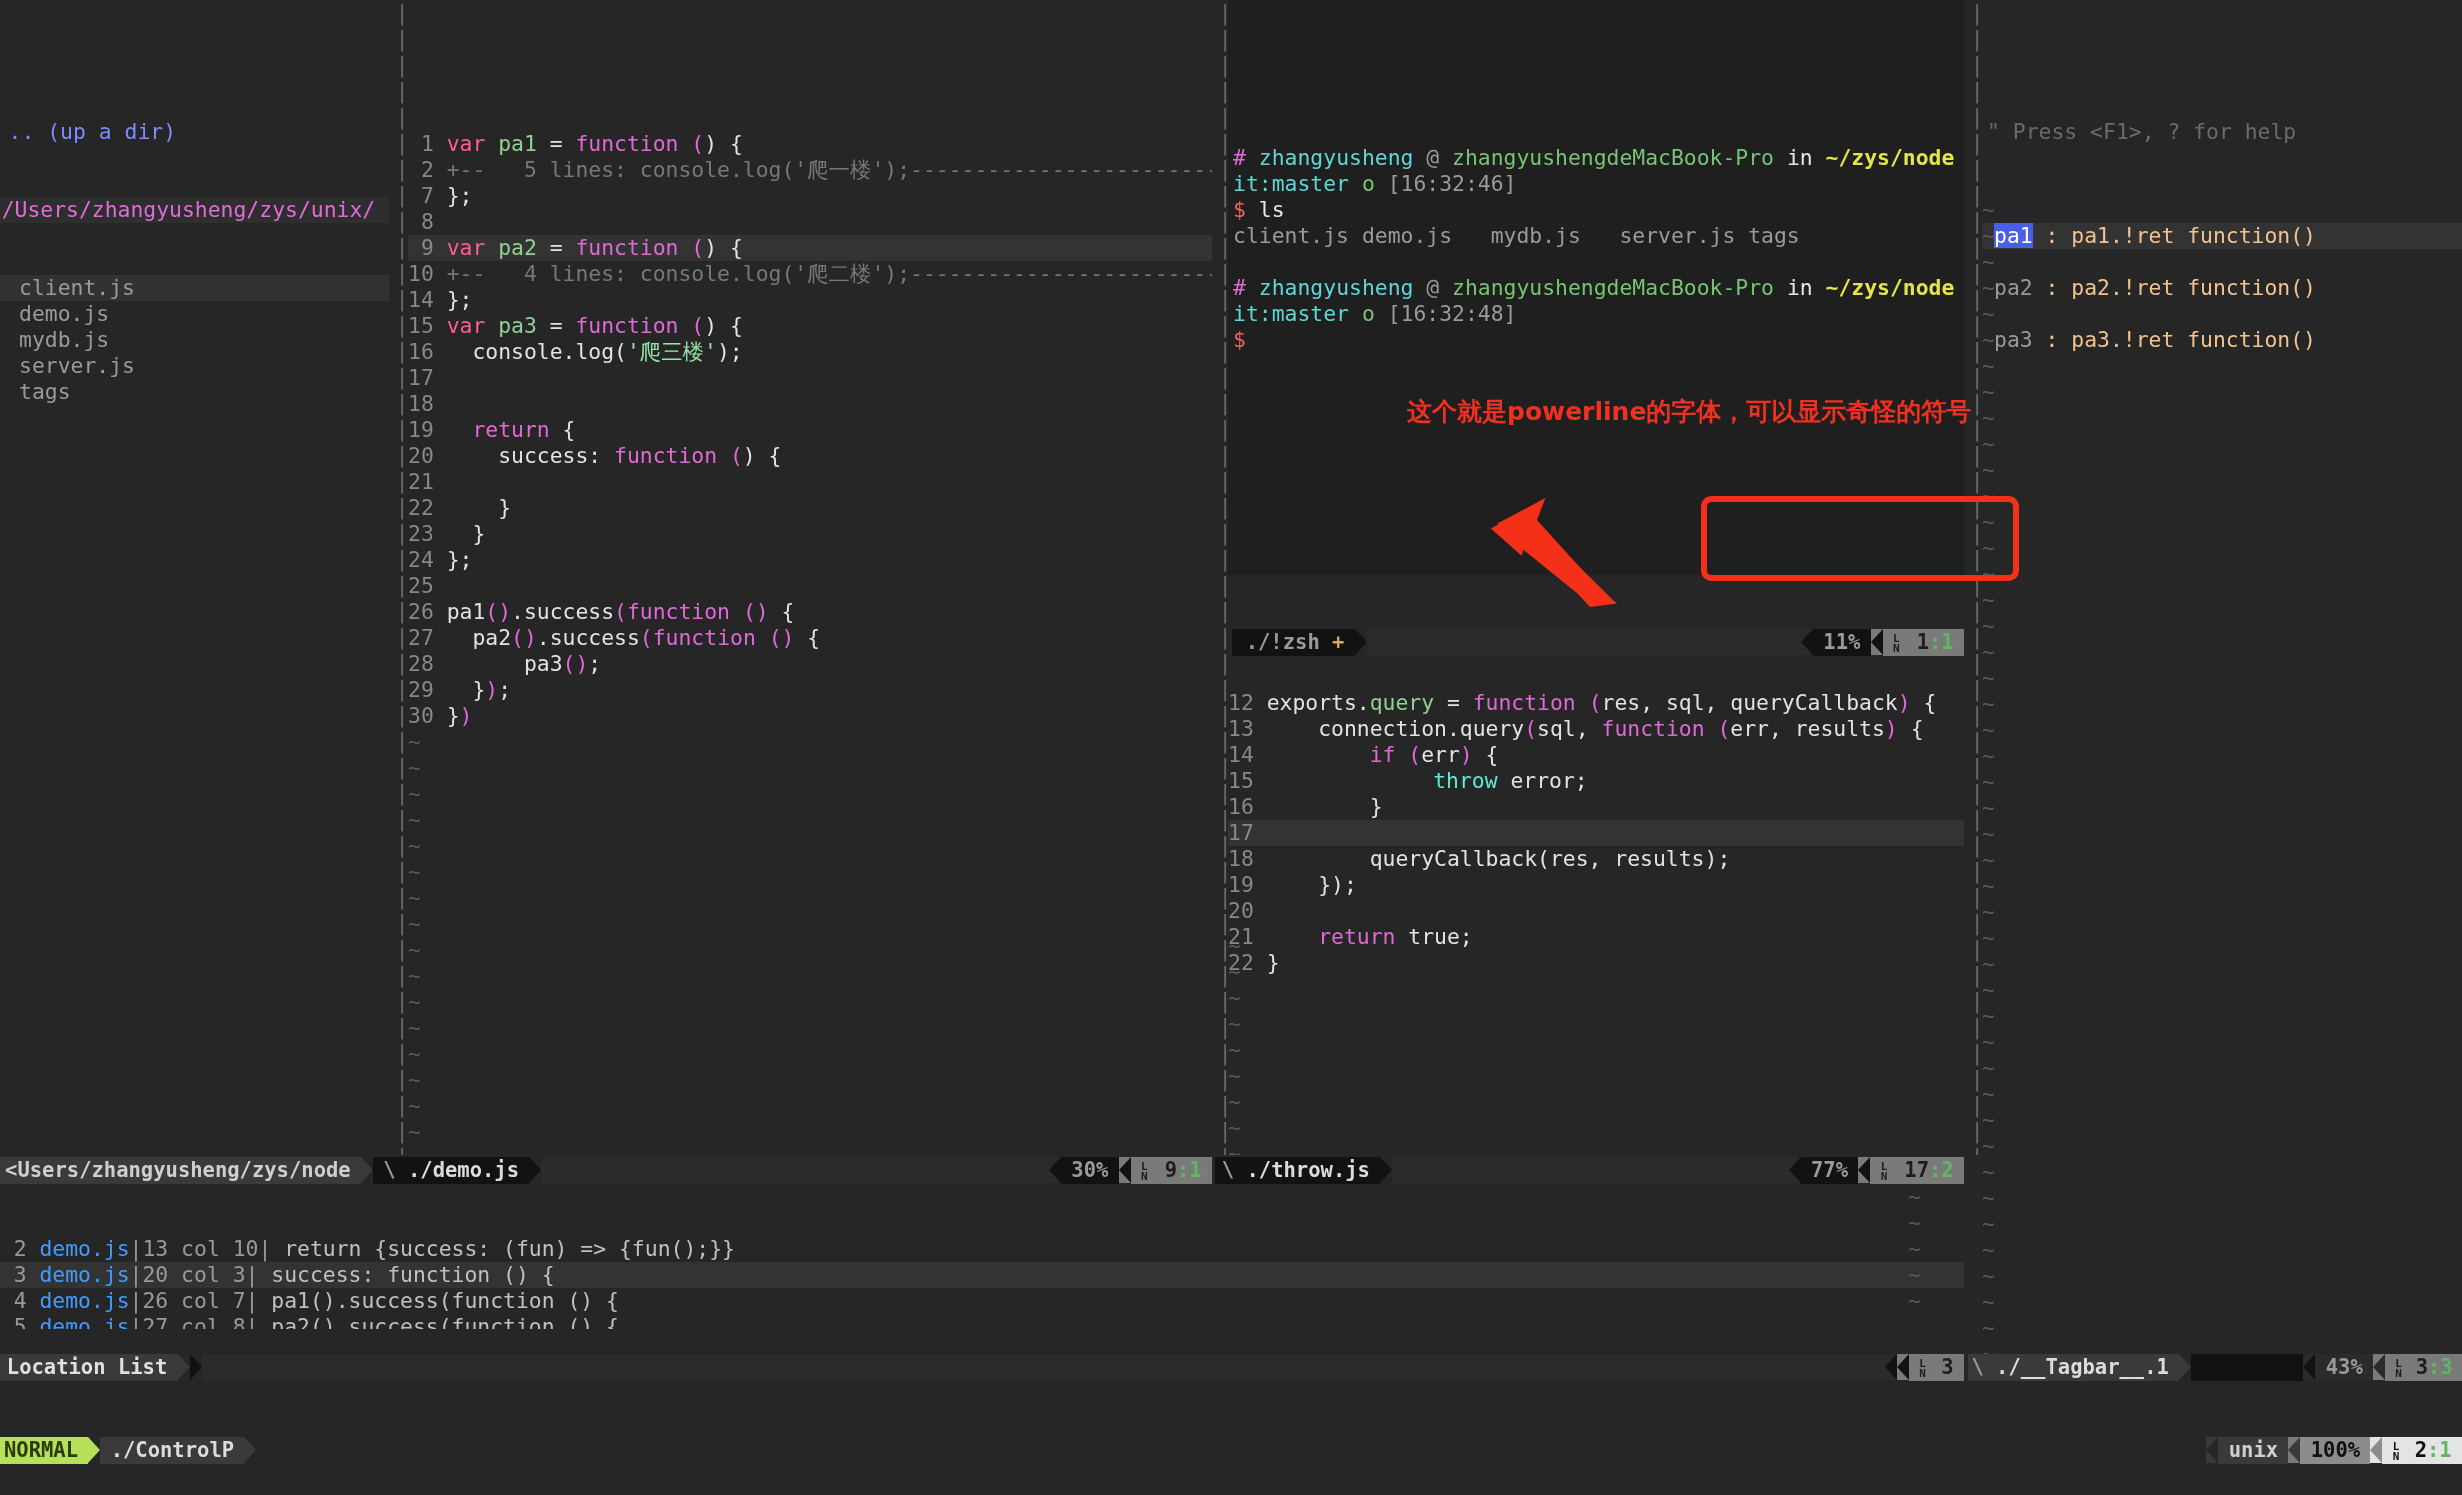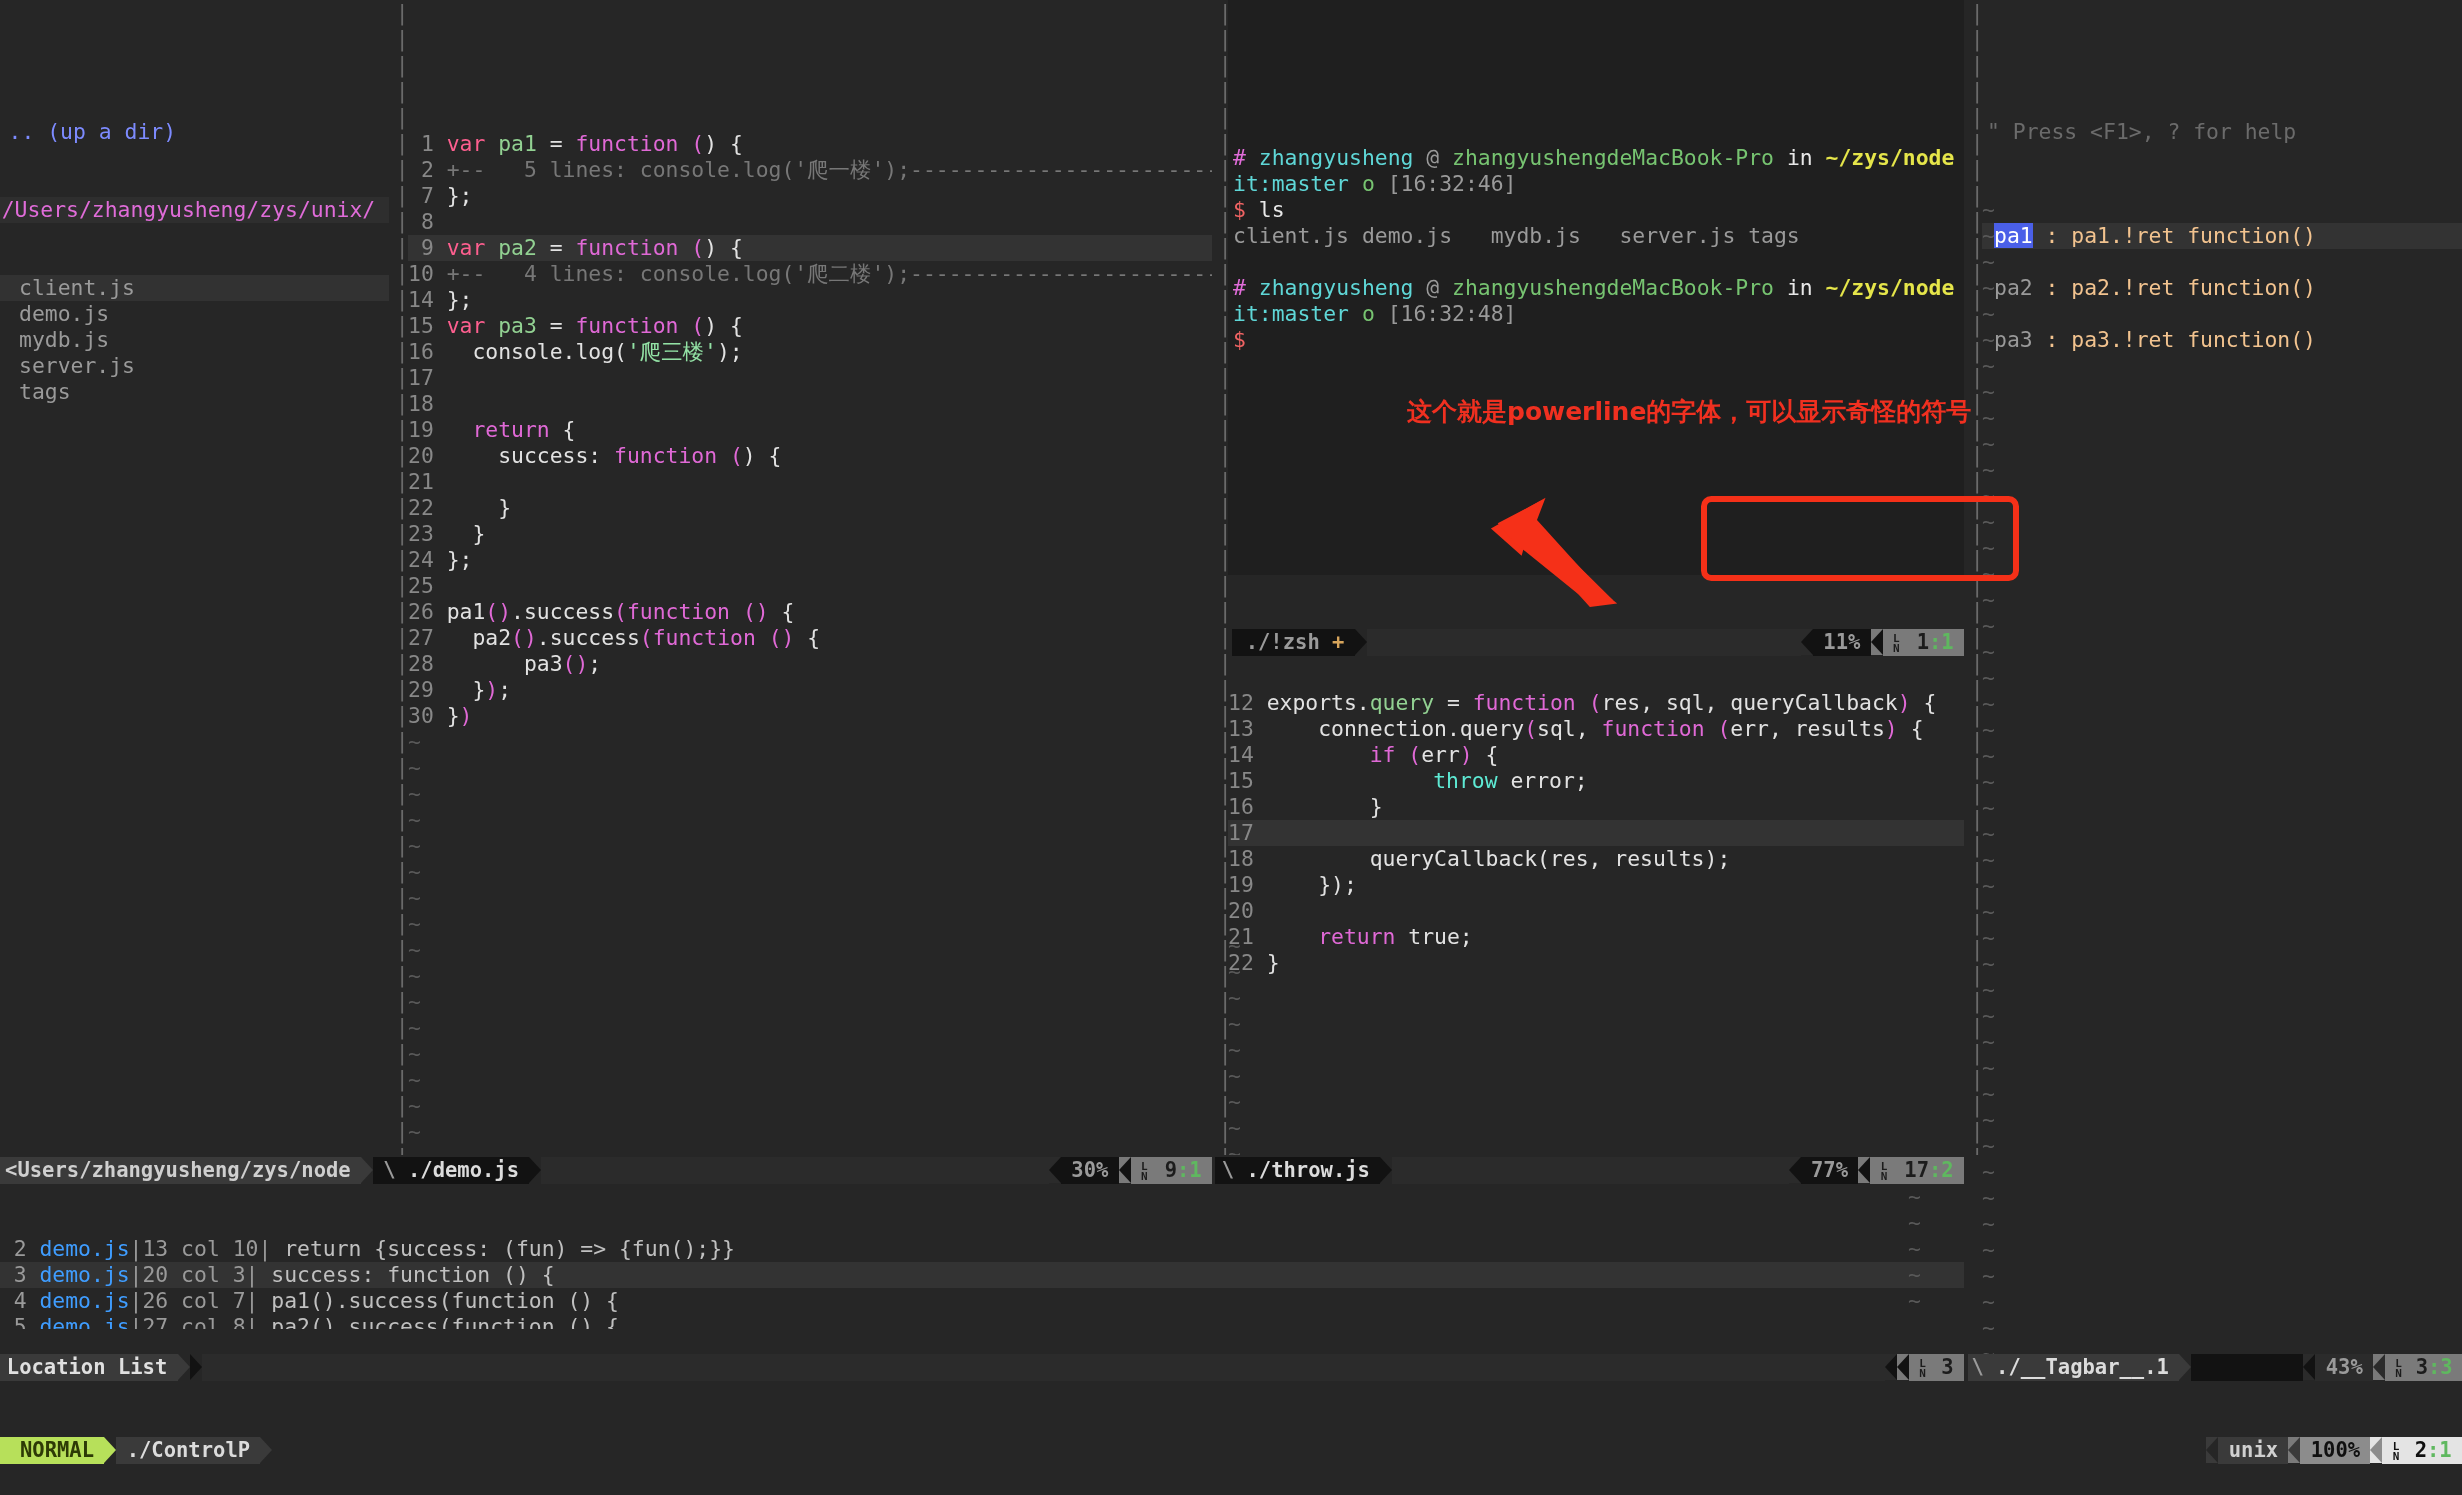--- a/index.html
+++ b/index.html
@@ -165,21 +165,21 @@
     <div class="seg" style="background:#2b2b2b;"><span class="pct">43%</span></div>
     <div class="sep sepL" style="border-right-color:#2b2b2b;background:#7a7a7a;"></div>
     <div class="seg bg-grey"><span class="lnglyph">L<br>N</span><span style="width:12px;display:inline-block;"></span><span>3</span><span class="colnum">:</span><span class="colnum">3</span></div>
   </div>
 
   <div class="pane" id="ctrlp" style="left:0;top:1381px;width:2462px;height:56px;background:#262626;">
     <div id="ctrlp-rows"><div class="row"><span class="c-dim" style="padding-left: 3.4px;">  </span><span><span style="color: rgb(200, 200, 200);">m</span><span style="color: rgb(200, 200, 200);">y</span><span style="color: rgb(240, 80, 110);">d</span><span style="color: rgb(200, 200, 200);">b</span><span style="color: rgb(200, 200, 200);">.</span><span style="color: rgb(200, 200, 200);">j</span><span style="color: rgb(200, 200, 200);">s</span></span></div></div>
   </div>
 
   <div class="sl" style="left:0;top:1437px;width:2462px;">
-    <div class="seg bg-green" style="padding-left:20px;"><span>NORMAL</span></div>
+    <div class="seg bg-green" style="padding-left:4px;"><span>NORMAL</span></div>
     <div class="sep sepR" style="border-left-color:#b7e05a;"></div>
     <div class="seg bg-mid"><span style="color:#dcdcdc;">./ControlP</span></div>
     <div class="sep sepR" style="border-left-color:#3a3a3a;"></div>
     <div class="seg flexfill" style="background:#262626;"></div>
     <div class="sep sepL" style="border-right-color:#262626;background:#3a3a3a;"></div>
     <div class="seg bg-mid"><span style="color:#d0d0d0;">unix</span></div>
     <div class="sep sepL" style="border-right-color:#3a3a3a;background:#7a7a7a;"></div>
     <div class="seg bg-lightgrey"><span>100%</span></div>
     <div class="sep sepL" style="border-right-color:#8c8c8c;background:#e4e4e4;"></div>
     <div class="seg bg-white"><span class="lnglyph">L<br>N</span><span style="width:13.7px;display:inline-block;"></span><span>2</span><span class="colnum">:</span><span class="colnum">1</span></div>

